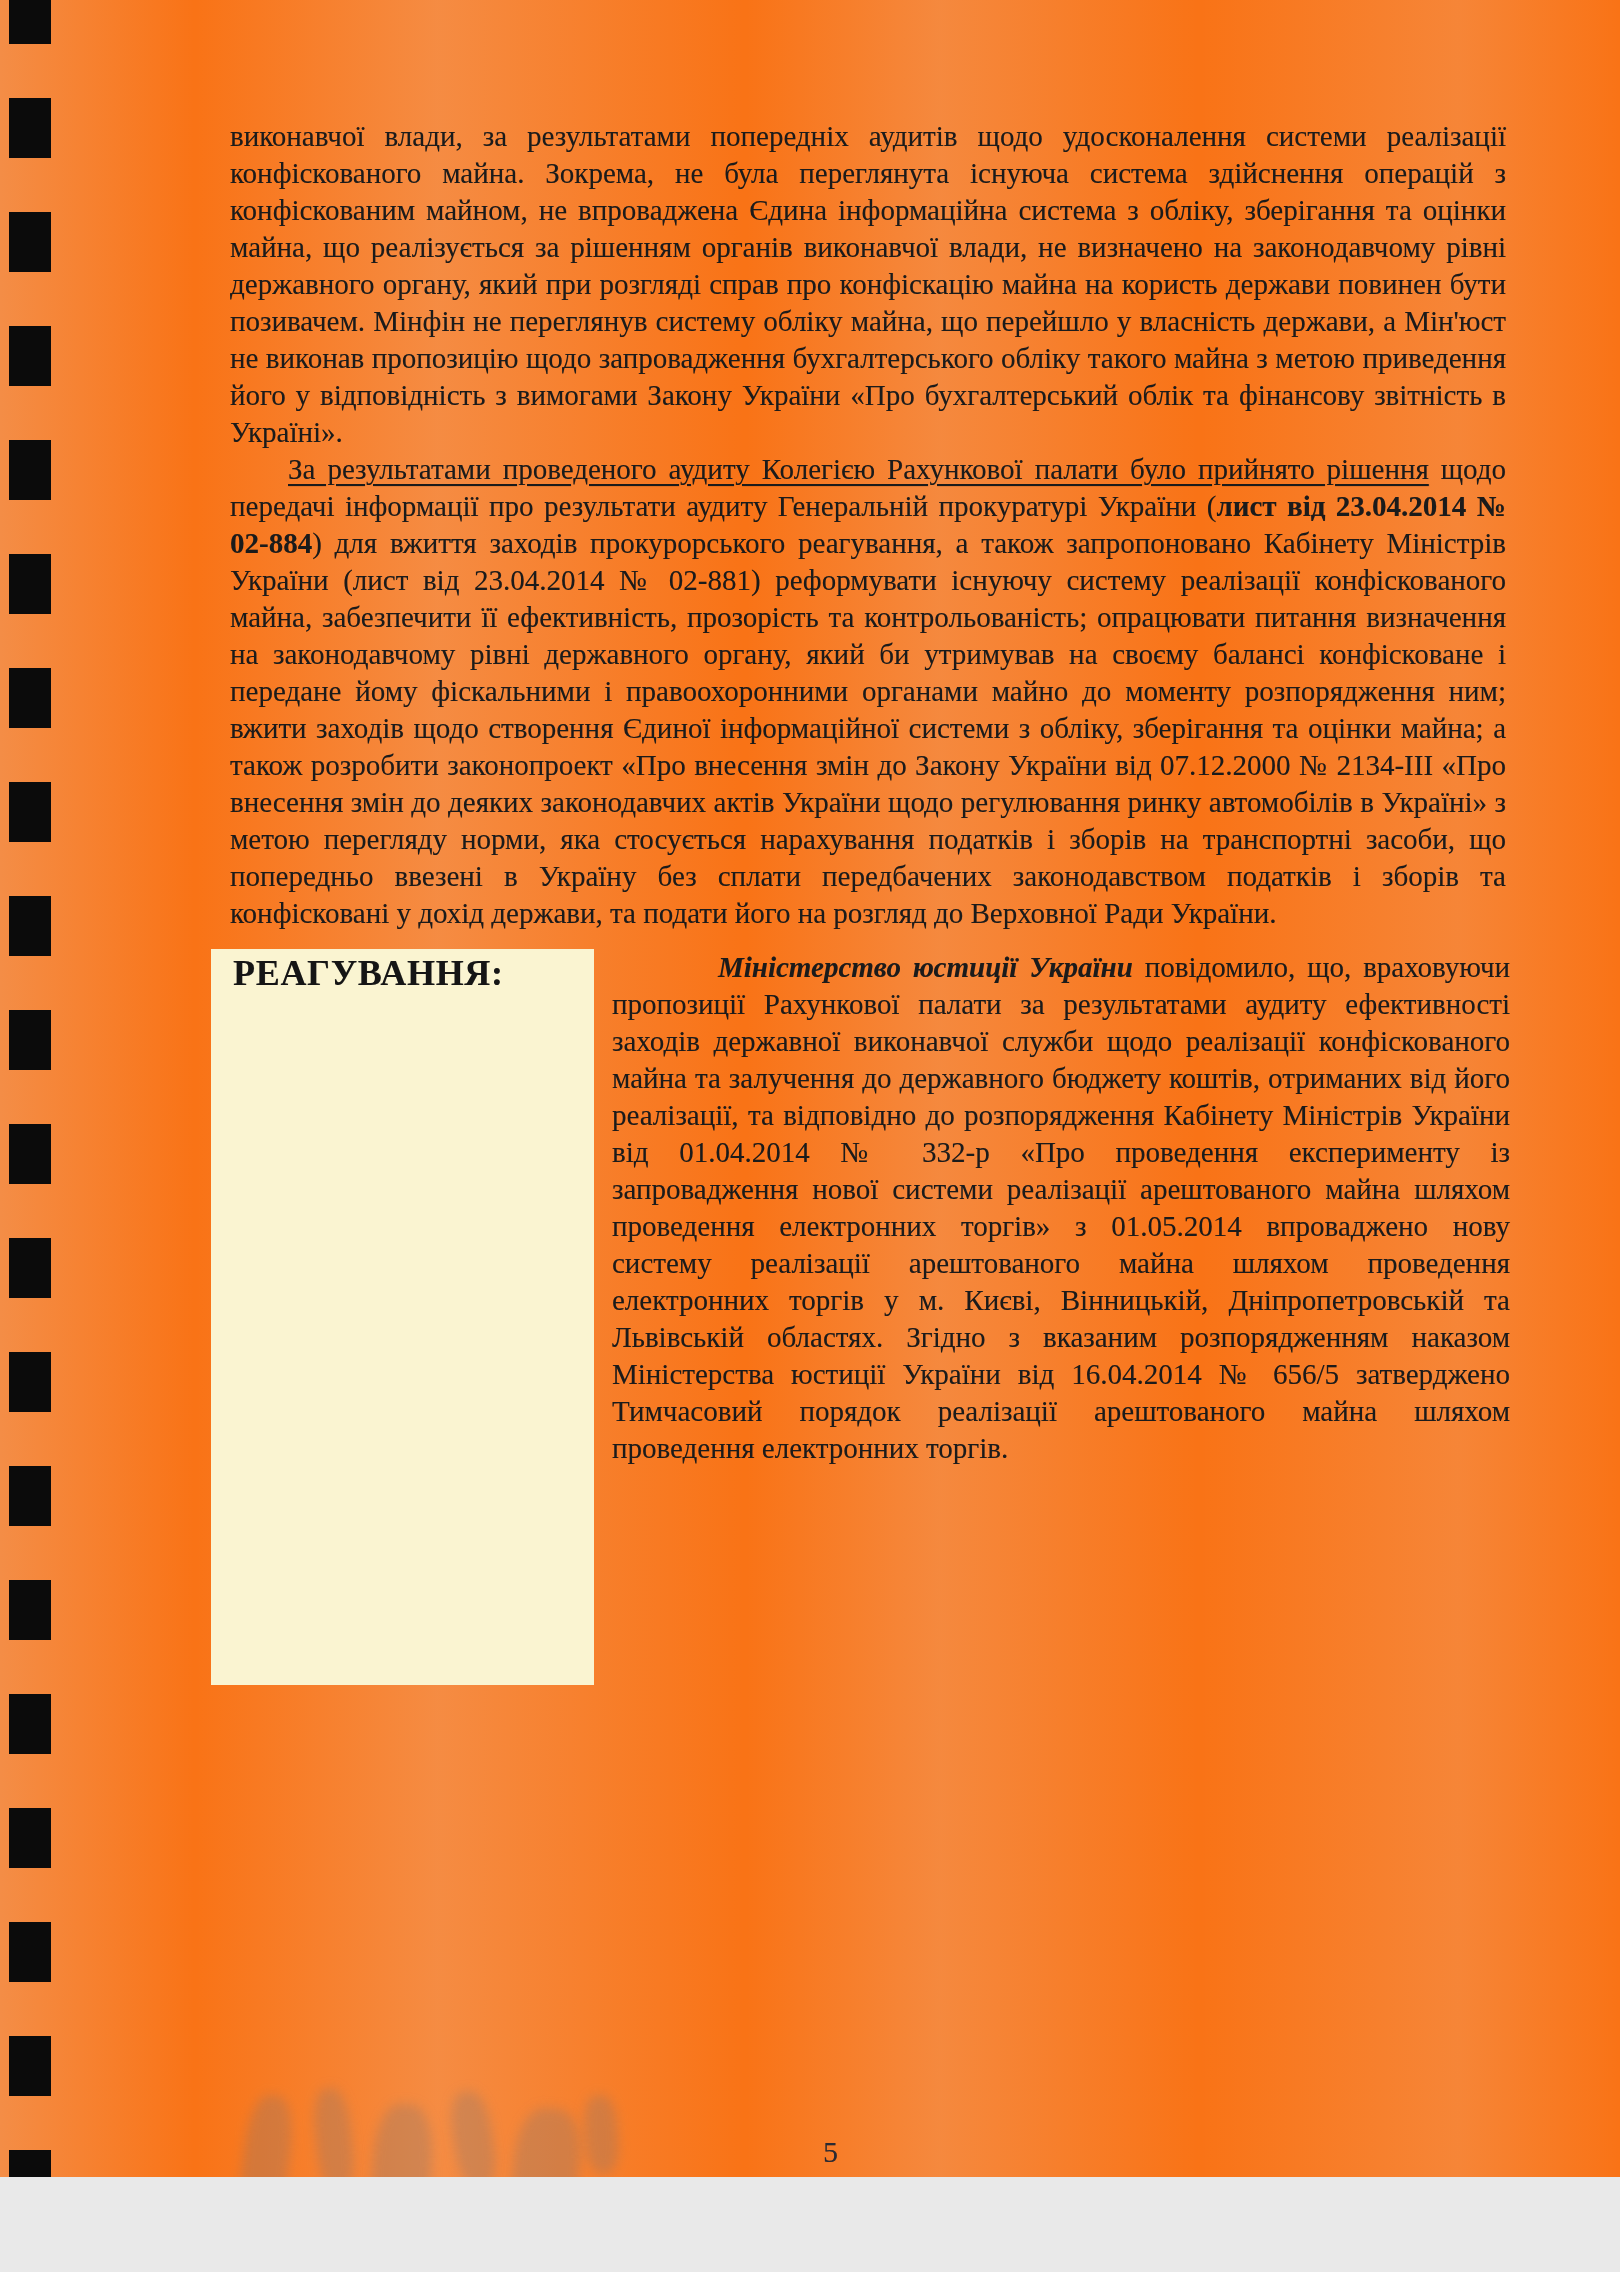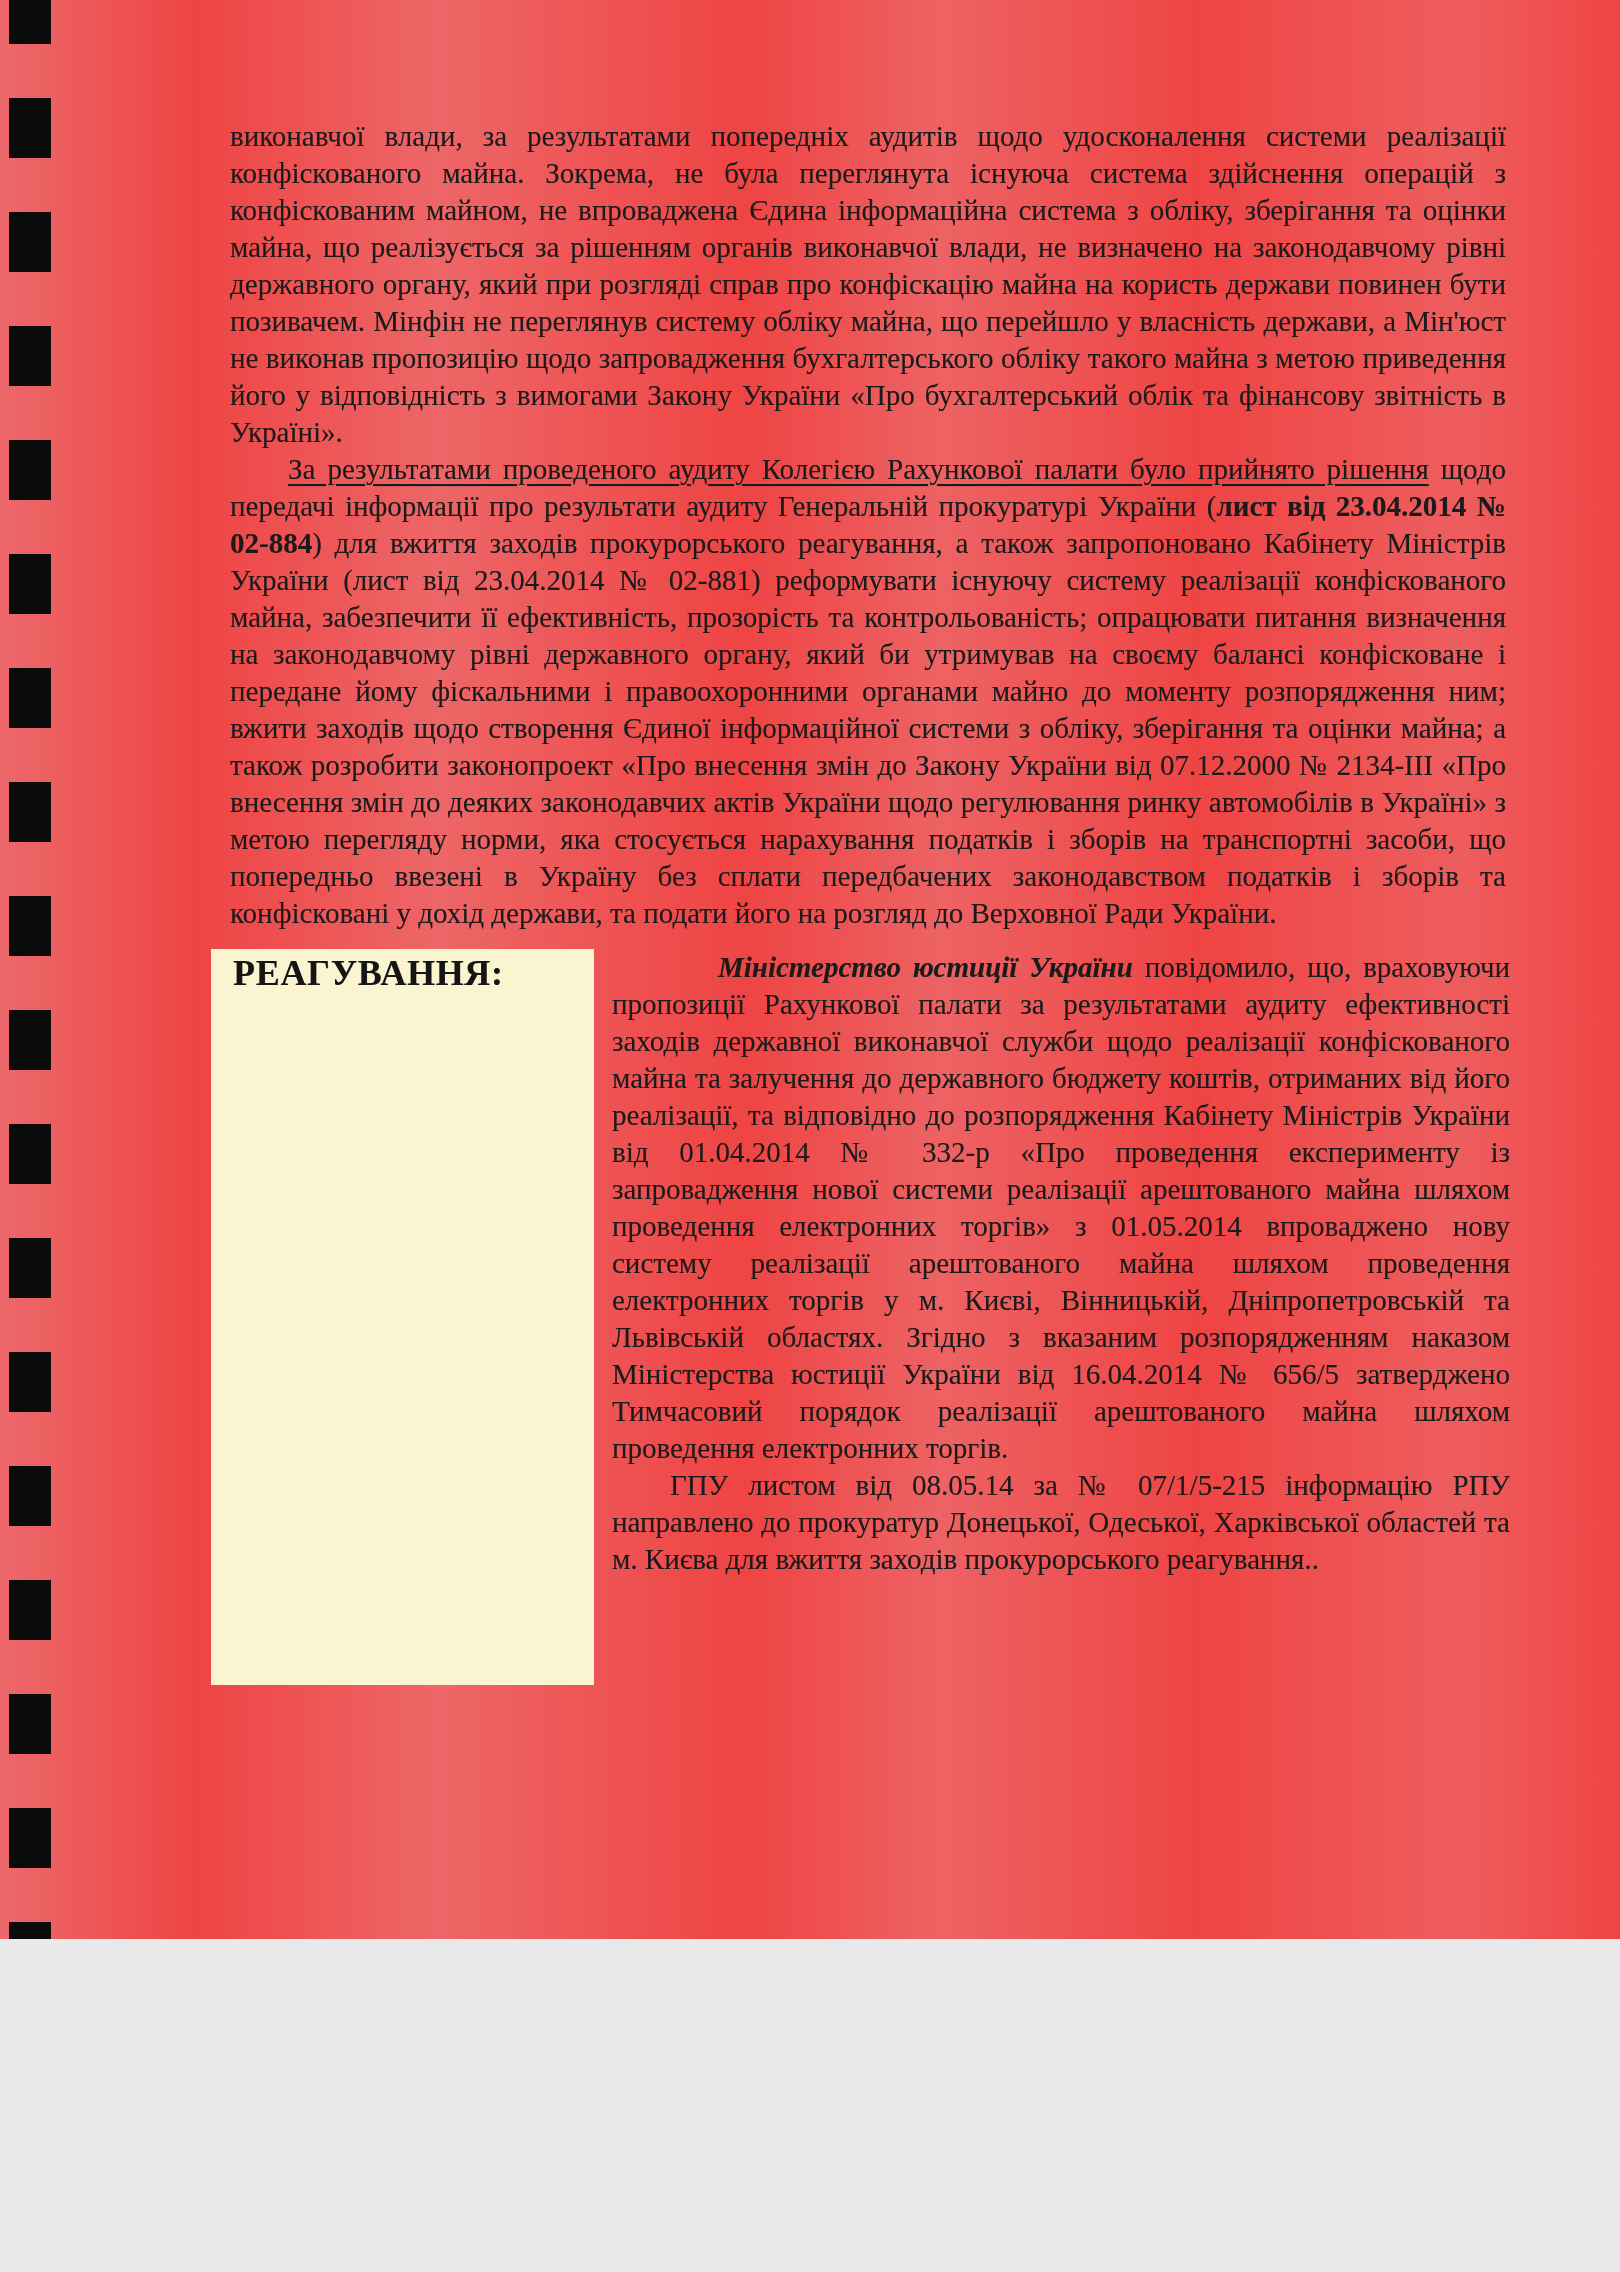--- a/index.html
+++ b/index.html
@@ -2,22 +2,22 @@
 <html lang="uk" style="font-size:10.5px"><head>
 <meta charset="utf-8">
 <style>
   html,body{margin:0;padding:0;}
   body{
     width:1620px;height:2273px;
     background:#e9e9e9;
     font-family:"Liberation Serif","DejaVu Serif",serif;
   }
   .page{
-    position:relative;width:1620px;height:1939px;overflow:hidden;
-    background:#ef4444;
+    position:relative;width:1620px;height:2177px;overflow:hidden;
+    background:#f97316;
   }
   
   .scan-tint{
     position:absolute;inset:0;pointer-events:none;
     background:linear-gradient(90deg,
       rgba(226,234,242,.22) 0%,rgba(255,255,255,0) 12%,
       rgba(230,238,245,.20) 27%,rgba(255,255,255,0) 46%,
       rgba(228,236,244,.18) 58%,rgba(255,255,255,0) 74%,
       rgba(230,238,245,.15) 90%,rgba(255,255,255,0) 100%);
   }
@@ -97,21 +97,20 @@
       <p class="para indent"><span class="u">За результатами проведеного аудиту Колегією Рахункової палати було прийнято рішення</span><span> щодо передачі інформації про результати аудиту Генеральній прокуратурі України (</span><span class="b">лист від 23.04.2014 № 02-884</span><span>) для вжиття заходів прокурорського реагування, а також запропоновано Кабінету Міністрів України (лист від 23.04.2014 № 02-881) реформувати існуючу систему реалізації конфіскованого майна, забезпечити її ефективність, прозорість та контрольованість; опрацювати питання визначення на законодавчому рівні державного органу, який би утримував на своєму балансі конфісковане і передане йому фіскальними і правоохоронними органами майно до моменту розпорядження ним; вжити заходів щодо створення Єдиної інформаційної системи з обліку, зберігання та оцінки майна; а також розробити законопроект «Про внесення змін до Закону України від 07.12.2000 № 2134-ІІІ «Про внесення змін до деяких законодавчих актів України щодо регулювання ринку автомобілів в Україні» з метою перегляду норми, яка стосується нарахування податків і зборів на транспортні засоби, що попередньо ввезені в Україну без сплати передбачених законодавством податків і зборів та конфісковані у дохід держави, та подати його на розгляд до Верховної Ради України.</span></p>
 
     </div>
 
     <div class="reaction-row">
       <div class="reaction-label-col">
         <span class="reaction-label">РЕАГУВАННЯ:</span>
       </div>
       <div class="reaction-text-col">
         <p class="para indent"><span class="bi">Міністерство юстиції України</span><span> повідомило, що, враховуючи пропозиції Рахункової палати за результатами аудиту ефективності заходів державної виконавчої служби щодо реалізації конфіскованого майна та залучення до державного бюджету коштів, отриманих від його реалізації, та відповідно до розпорядження Кабінету Міністрів України від 01.04.2014 № 332-р «Про проведення експерименту із запровадження нової системи реалізації арештованого майна шляхом проведення електронних торгів» з 01.05.2014 впроваджено нову систему реалізації арештованого майна шляхом проведення електронних торгів у м. Києві, Вінницькій, Дніпропетровській та Львівській областях. Згідно з вказаним розпорядженням наказом Міністерства юстиції України від 16.04.2014 № 656/5 затверджено Тимчасовий порядок реалізації арештованого майна шляхом проведення електронних торгів.</span></p>
-        <p class="para indent">ГПУ листом від 08.05.14 за № 07/1/5-215 інформацію РПУ направлено до прокуратур Донецької, Одеської, Харківської областей та м. Києва для вжиття заходів прокурорського реагування..</p>
       </div>
     </div>
 
     <div class="smudge">
       <div class="s s1"></div>
       <div class="s s2"></div>
       <div class="s s3"></div>
       <div class="s s4"></div>
       <div class="s s5"></div>
       <div class="s s6"></div>

